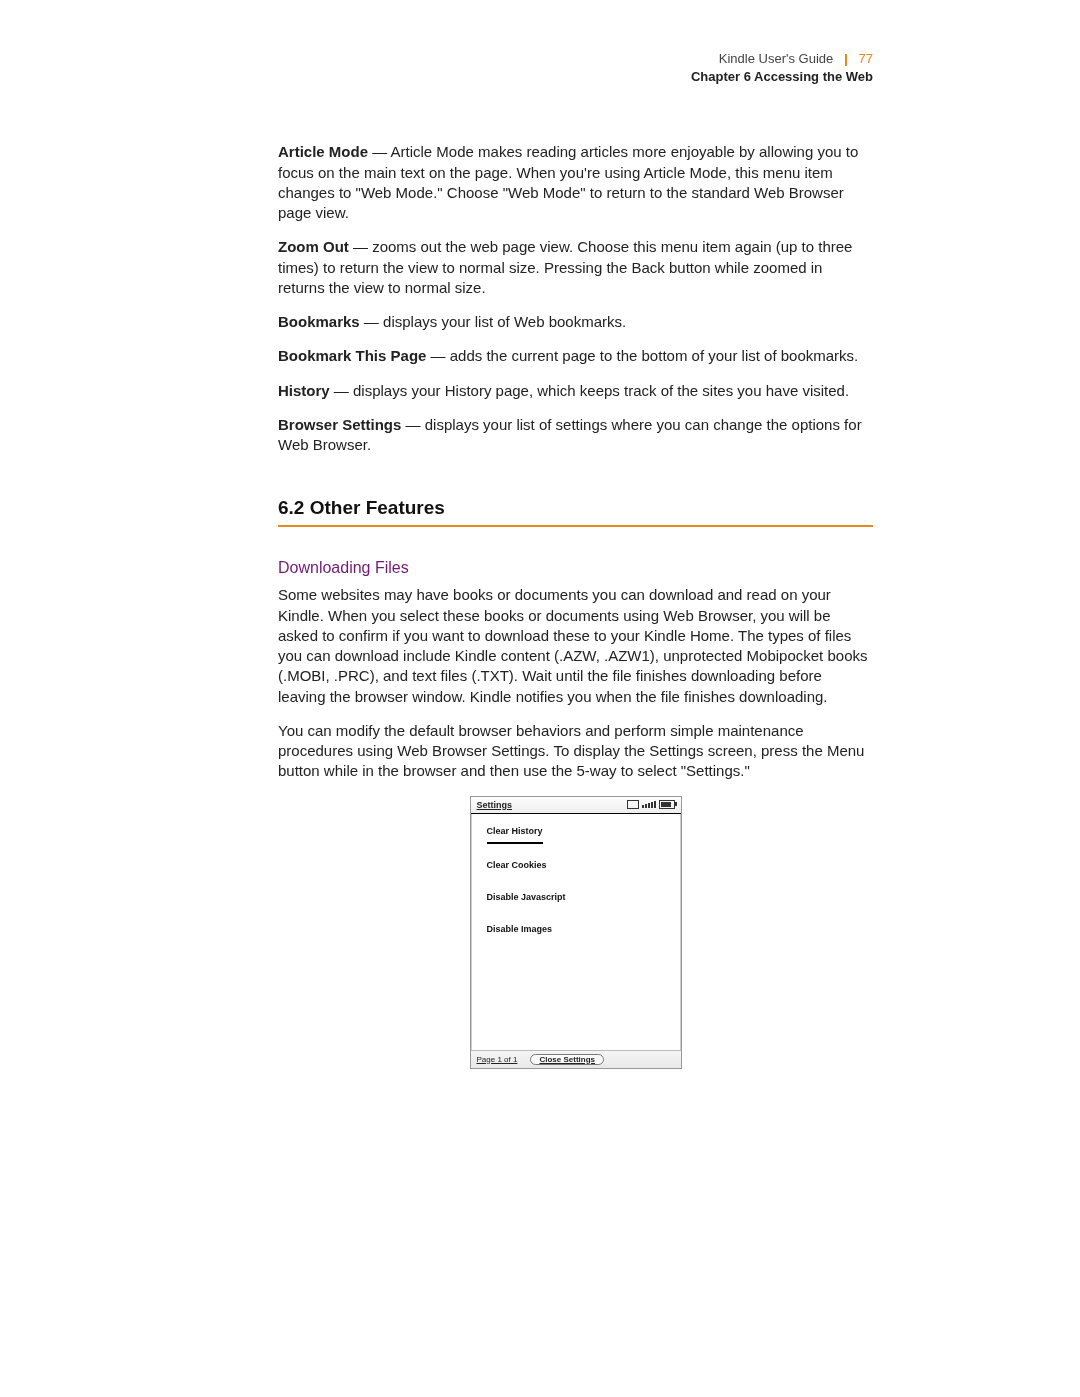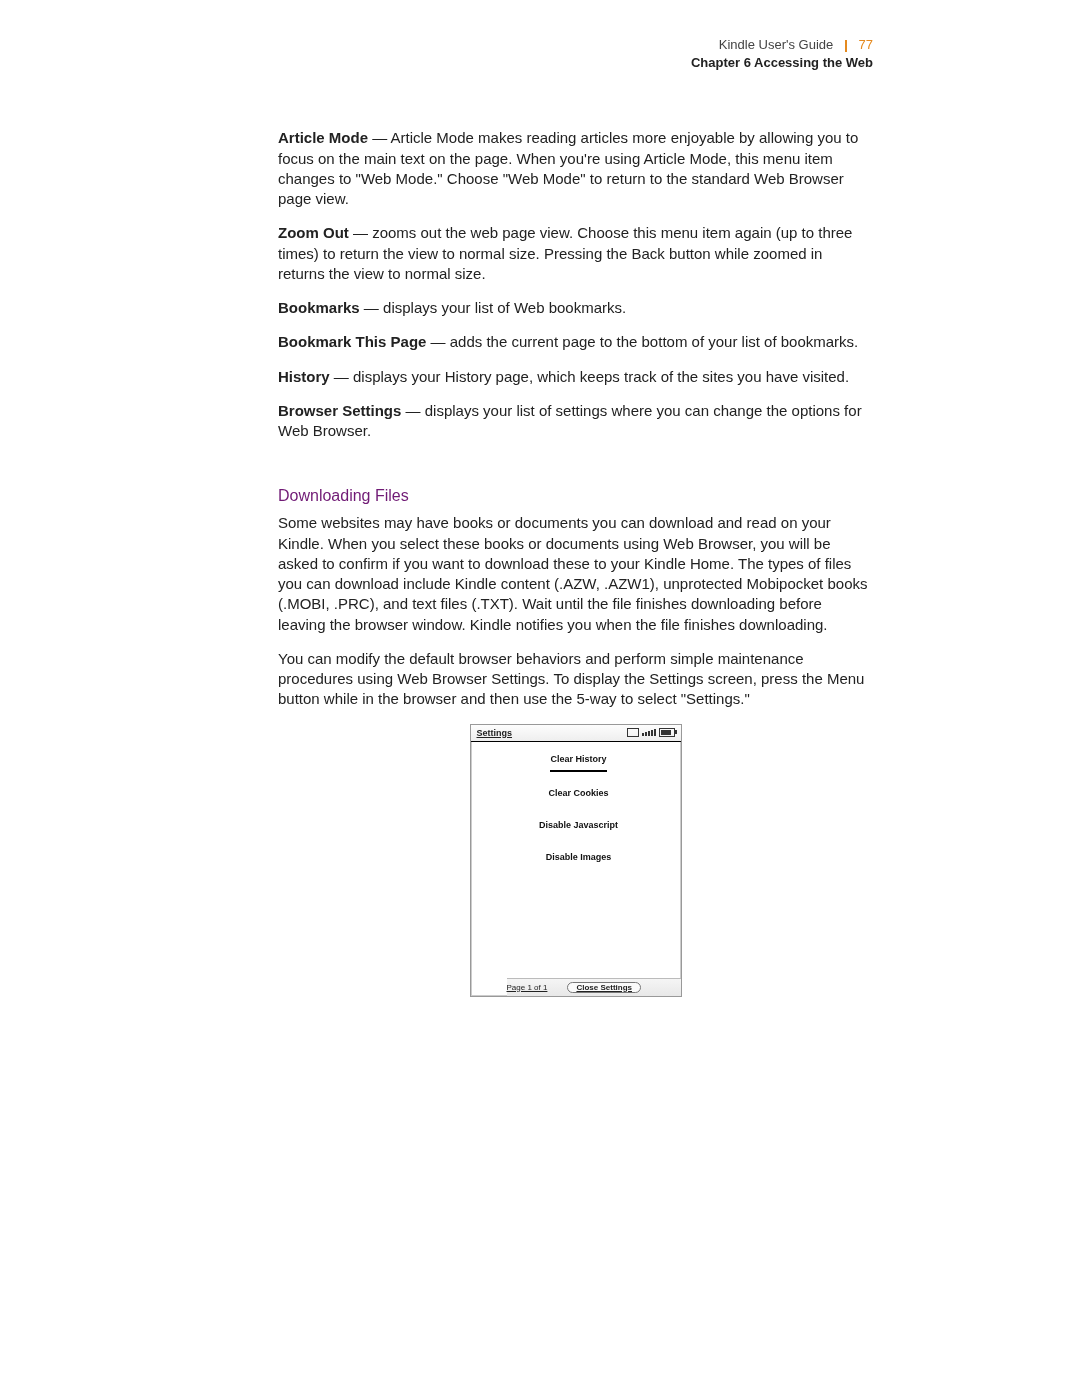--- a/index.html
+++ b/index.html
@@ -8,21 +8,21 @@
     background: #ffffff;
     font-family: "Helvetica Neue", Helvetica, Arial, sans-serif;
     color: #222;
     width: 1080px;
     height: 1397px;
     position: relative;
   }
   .page {
     position: absolute;
     left: 278px;
-    top: 36px;
+    top: 50px;
     width: 595px;
   }
   .header {
     text-align: right;
     font-size: 13px;
     color: #444;
     line-height: 1.4;
     margin-bottom: 56px;
   }
   .header .line1 span.guide { color: #444; }
@@ -79,42 +79,40 @@
     background: linear-gradient(#fdfdfd, #eee);
   }
   .kindle-topbar .status {
     display: flex;
     align-items: center;
     gap: 3px;
   }
   .kindle-body {
     padding: 6px 10px 0 16px;
     min-height: 230px;
-    text-align: center;
   }
   .kindle-item {
     font-size: 9px;
     font-weight: bold;
     color: #111;
     padding: 6px 0 6px 0;
     display: inline-block;
   }
   .kindle-item.selected {
     border-bottom: 2px solid #000;
   }
   .kindle-row { margin-bottom: 10px; }
   .kindle-footer {
     border-top: 1px solid #bbb;
     background: linear-gradient(#f5f5f5, #e8e8e8);
-    padding: 3px 0;
+    padding: 3px 6px;
     font-size: 8px;
     display: flex;
     align-items: center;
-    gap: 20px;
-    margin-left: 36px;
+    gap: 13px;
   }
   .kindle-footer .pill {
     border: 1px solid #777;
     border-radius: 8px;
     padding: 0 8px;
     font-size: 8px;
     background: #fafafa;
     font-weight: bold;
   }
   .sig-bars {
@@ -169,20 +167,21 @@
   </p>
 
   <p>
     <span class="term">History</span><span> — displays your History page, which keeps track of the sites you have visited.</span>
   </p>
 
   <p>
     <span class="term">Browser Settings</span><span> — displays your list of settings where you can change the options for Web Browser.</span>
   </p>
 
+  <h2 class="section">6.2 Other Features</h2>
   <div class="after-rule"></div>
 
 
   <h3 class="sub">Downloading Files</h3>
   <p>Some websites may have books or documents you can download and read on your Kindle. When you select these books or documents using Web Browser, you will be asked to confirm if you want to download these to your Kindle Home. The types of files you can download include Kindle content (.AZW, .AZW1), unprotected Mobipocket books (.MOBI, .PRC), and text files (.TXT). Wait until the file finishes downloading before leaving the browser window. Kindle notifies you when the file finishes downloading.</p>
 
   <p>You can modify the default browser behaviors and perform simple maintenance procedures using Web Browser Settings. To display the Settings screen, press the Menu button while in the browser and then use the 5-way to select "Settings."</p>
 
   <div class="kindle-shot">
     <div class="kindle-topbar">

